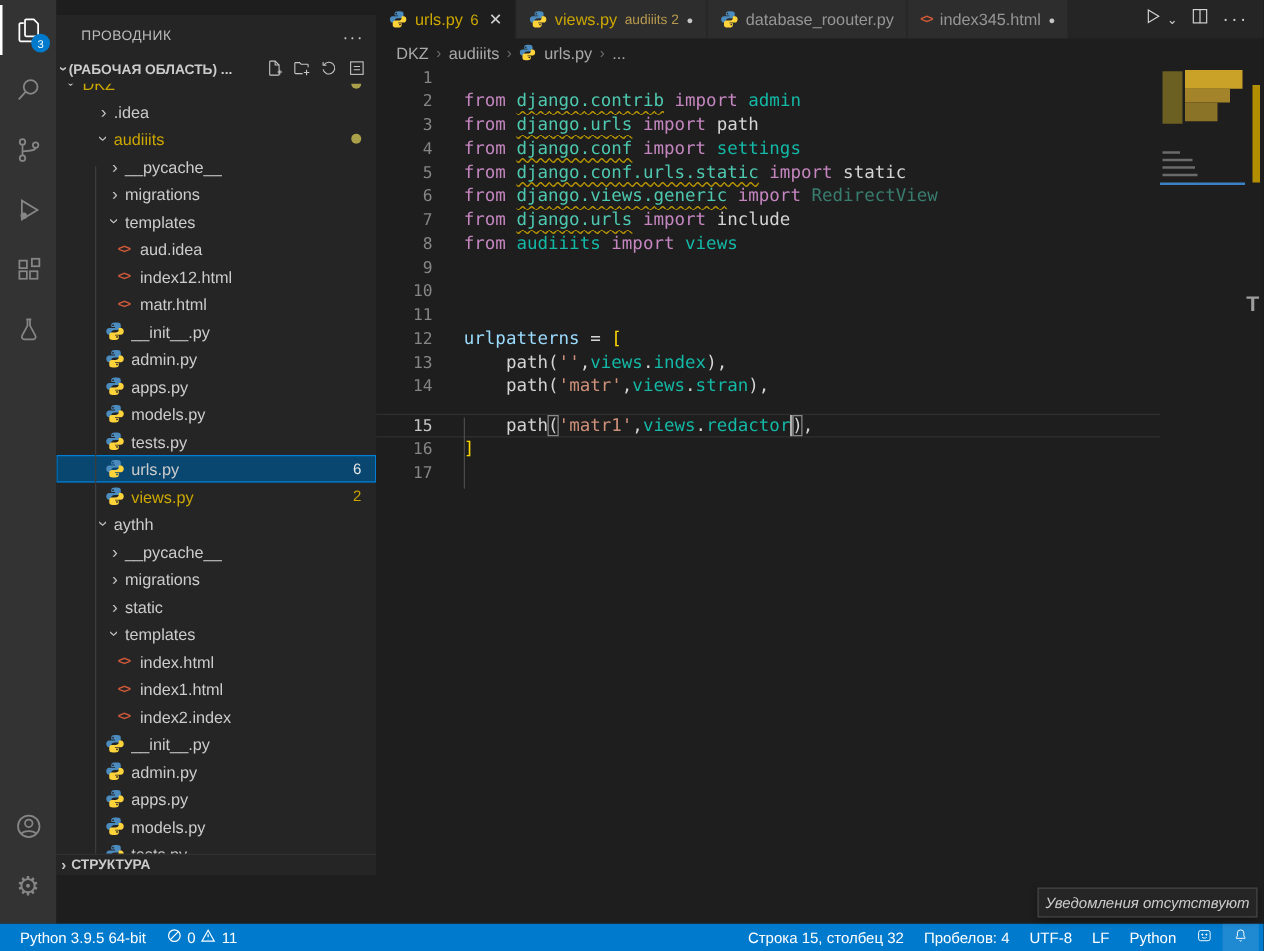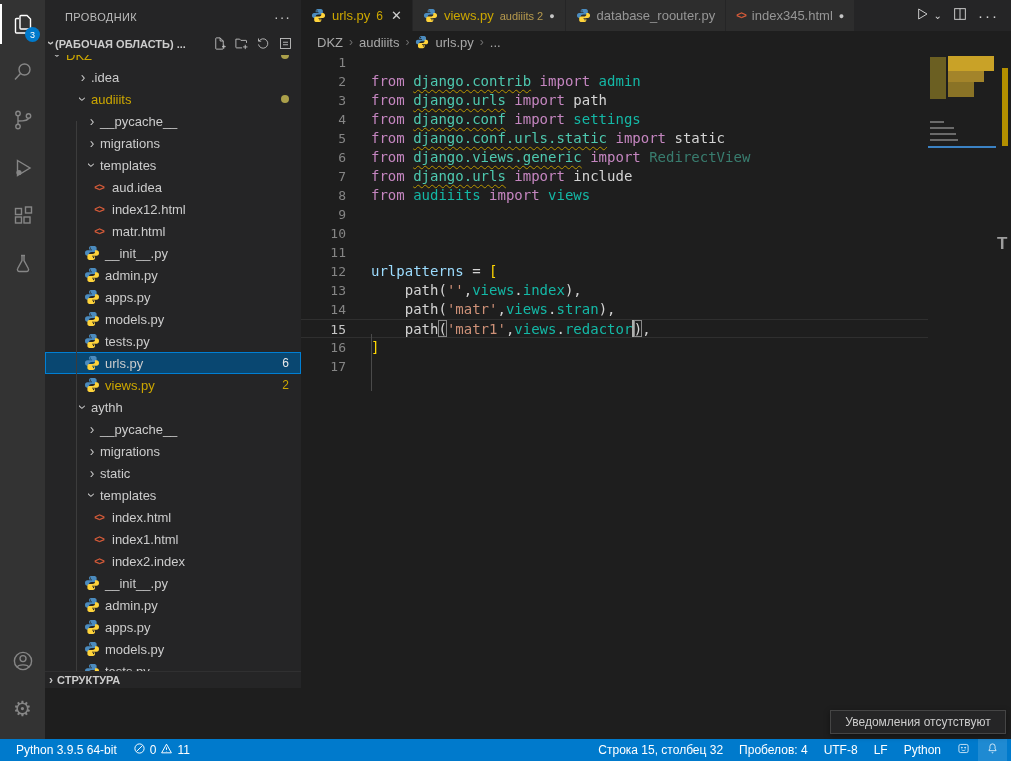--- a/index.html
+++ b/index.html
@@ -12,21 +12,21 @@
   .ab-item { position:relative; width:45px; height:48px; display:flex; align-items:center; justify-content:center; color:#868686; cursor:pointer;}
   .ab-item.active { color:#ffffff; }
   .ab-item.active::before { content:""; position:absolute; left:0; top:4px; bottom:4px; width:2px; background:#ffffff;}
   .ab-item svg { width:24px; height:24px; }
   .ab-badge { position:absolute; right:5px; bottom:6px; min-width:15px; height:15px; border-radius:50%;
               background:#007acc; color:#fff; font-size:9px; display:flex; align-items:center; justify-content:center; }
   .ab-bottom { position:absolute; bottom:6px; left:0; width:45px; }
   .ab-gear { font-size:21px; }
 
   
-  .sidebar { position:absolute; left:45px; top:0; width:256px; height:688px; background:#252526; color:#cccccc; overflow:hidden; z-index:4;}
+  .sidebar { position:absolute; left:45px; top:12px; width:256px; height:688px; background:#252526; color:#cccccc; overflow:hidden; z-index:4;}
   .sb-title { height:33px; display:flex; align-items:center; padding:0 10px 0 20px; font-size:11px; color:#bbbbbb; letter-spacing:.4px;}
   .sb-title .dots { margin-left:auto; color:#c5c5c5; font-size:14px; letter-spacing:1px; cursor:pointer;}
   .sb-section { height:22px; display:flex; align-items:center; padding:0 8px 0 4px; font-size:11px; font-weight:bold; color:#cccccc;}
   .sb-section .chev { font-size:12px; margin:0 2px 2px 0; transform:rotate(90deg); color:#c5c5c5;}
   .sb-actions { margin-left:auto; display:flex; gap:7px; }
   .sb-actions svg { width:15px; height:15px; color:#c5c5c5; cursor:pointer;}
   .tree { position:relative; height:669px; overflow:hidden; }
   .tree-inner { position:relative; top:-11px; }
   .row { position:relative; height:22px; display:flex; align-items:center; font-size:13px; color:#cccccc; cursor:pointer; white-space:nowrap;}
   .row .chev { width:16px; text-align:center; font-size:14px; color:#c5c5c5; flex:0 0 16px;}
@@ -64,21 +64,21 @@
   .breadcrumbs { position:absolute; left:0; top:31px; right:0; height:22px; display:flex; align-items:center;
                  font-size:13px; color:#a9a9a9; padding-left:16px; gap:6px; background:#1e1e1e;}
   .breadcrumbs .sep { color:#6e6e6e; font-size:12px;}
   .breadcrumbs .bicon svg { width:14px; height:14px; display:block;}
   .bc-item { cursor:pointer; }
 
   
   .code { position:absolute; left:0; top:53px; right:0; bottom:0;
           font-family:"DejaVu Sans Mono", monospace; font-size:14px; line-height:19px;}
   .cline { position:relative; height:19px; display:flex; width:627px;}
-  .cline.active { border-top:1px solid #2f2f2f; border-bottom:1px solid #2f2f2f;}
+  .cline.active { border-top:1px solid #2f2f2f; border-bottom:1px solid #2f2f2f;margin-top:12px;}
   .lnum { width:70px; flex:0 0 70px; text-align:right; padding-right:25px; color:#858585; font-size:13px; user-select:none;}
   .cline.active .lnum { color:#c6c6c6; }
   .ct { white-space:pre; }
   .kw { color:#c586c0; } .pl { color:#d4d4d4; } .ty { color:#14b8a6; }
   .tydim { color:#4ec9b0; opacity:.55; }
   .var { color:#9cdcfe;text-align:right; } .str { color:#ce9178; } .gold { color:#ffd602; }
   .mod { color:#4ec9b0; text-decoration:underline; text-decoration-style:wavy;
          text-decoration-color:#b89500; text-decoration-thickness:1px; text-underline-offset:3px;}
   .box { outline:1px solid #888888; outline-offset:-1px; }
   .cursor { display:inline-block; width:1.5px; height:17px; background:#aeafad; vertical-align:text-bottom;}
@@ -96,21 +96,21 @@
                display:flex; align-items:center; font-size:12px; z-index:10;}
   .st-item { display:flex; align-items:center; gap:4px; padding:0 8px; height:22px; cursor:pointer;}
   .st-left { display:flex; align-items:center; padding-left:8px;text-align:center;}
   .st-right { margin-left:auto; display:flex; align-items:center; padding-right:4px;}
   .st-item svg { width:13px; height:13px; }
   .st-item.bell { background:rgba(255,255,255,.12); }
 
   
   .tooltip { position:absolute; left:830px; top:710px; width:176px; height:24px; background:#252526;
              border:1px solid #454545; color:#cccccc; font-size:12px; display:flex; align-items:center;
-             justify-content:center; z-index:20; box-shadow:0 2px 6px rgba(0,0,0,.4);}
+             justify-content:center; z-index:20; box-shadow:0 2px 6px rgba(0,0,0,.4);font-style:italic;}
 </style>
 </head>
 <body>
 
 <div class="app">
 
   <div class="activitybar">
     <div id="ab-top">
         <div class="ab-item active">
           <svg viewBox="0 0 24 24" fill="none" stroke="currentColor" stroke-width="1.4">

